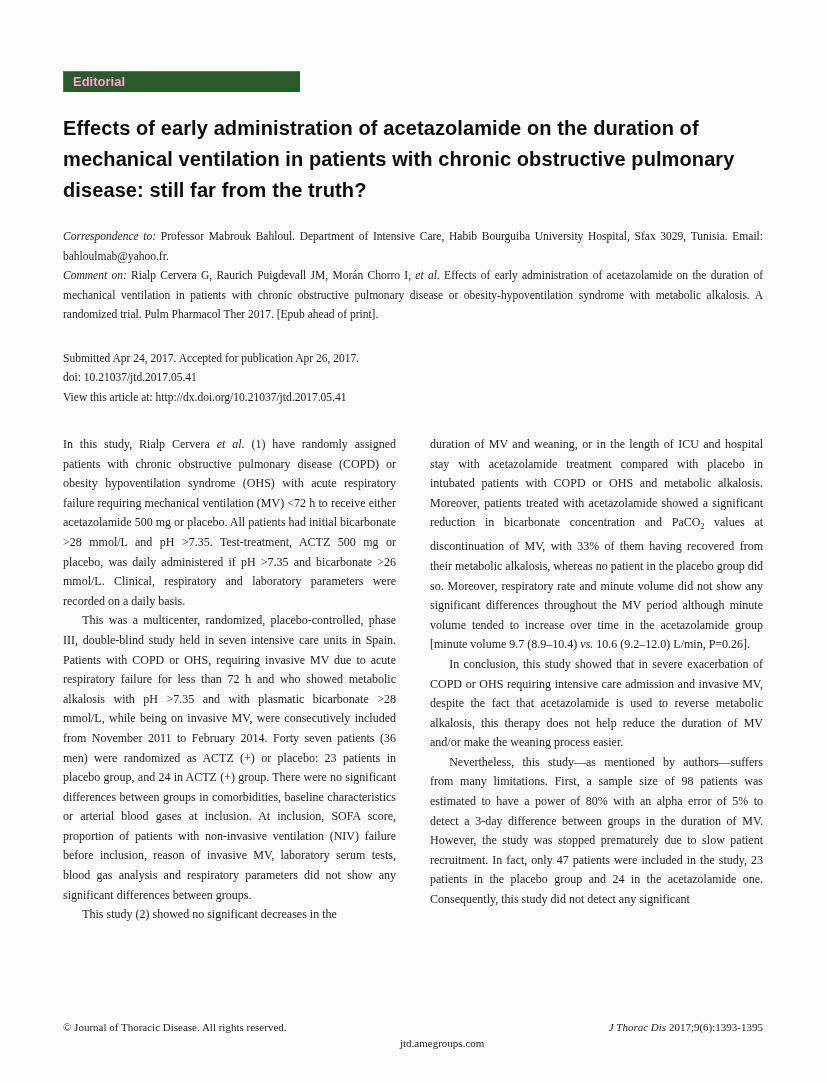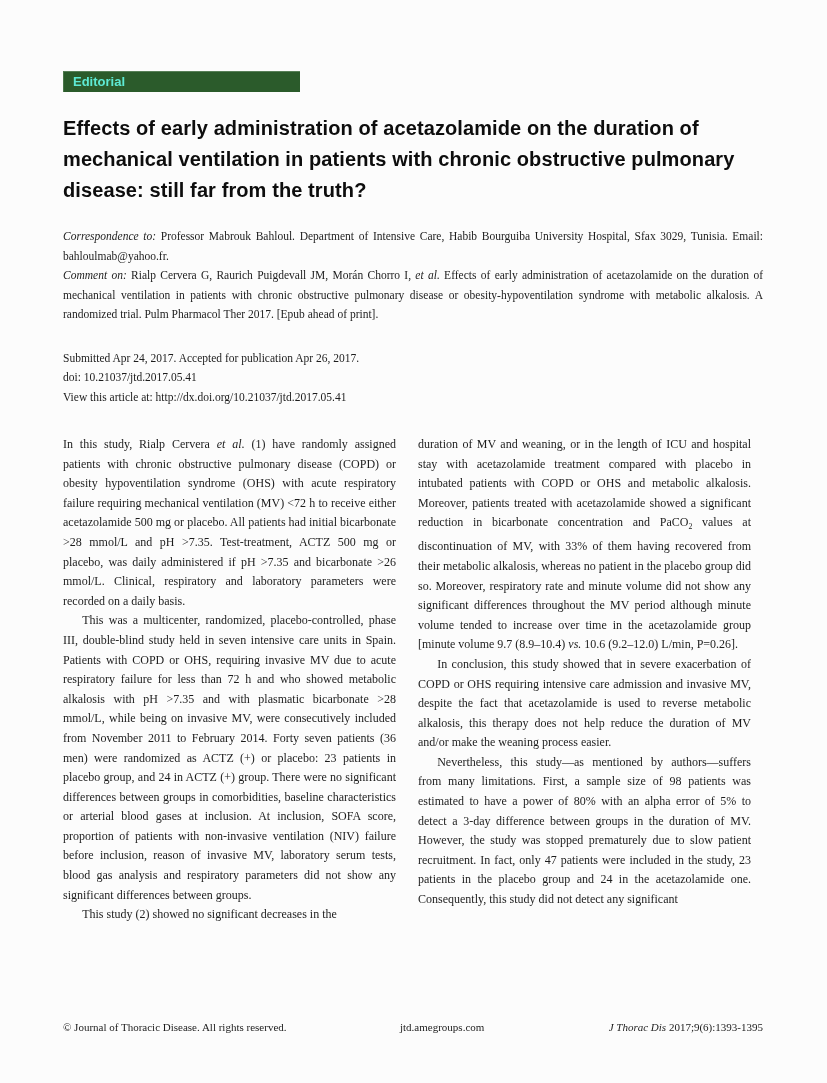--- a/index.html
+++ b/index.html
@@ -14,21 +14,21 @@
     margin:0 auto;
   }
   .content{position:absolute;left:63px;top:0;width:700px;}
   .badge{
     margin-top:71px;
     box-sizing:border-box;
     width:237px;height:21px;
     background:#2b5b2b;
     border-top:1px solid #577f57;
     border-left:1px solid #4a764a;
-    color:#5eead4;
+    color:#f9a8d4;
     font-family:"Liberation Sans", sans-serif;
     font-size:13px;font-weight:bold;
     line-height:19px;
     padding-left:9px;
   }
   .title{
     margin:21px 0 0 0;
     font-family:"Liberation Sans", sans-serif;
     font-size:20px;font-weight:bold;
     line-height:31px;
@@ -41,38 +41,38 @@
     color:#111;
   }
   .meta{margin-top:21px;font-size:11.5px;line-height:19.5px;text-align:justify;}
   .meta p{margin:0;}
   .dates{margin-top:24px;font-size:11.5px;line-height:19.5px;}
   .dates p{margin:0;}
   .plainlink{color:#1c1c1c;text-decoration:none;}
   .columns{
     margin-top:28px;
     display:flex;
-    gap:22px;
+    gap:34px;
   }
   .col{
     width:333px;
     font-size:12px;
     line-height:19.6px;
     text-align:justify;
   }
   .col p{margin:0;}
   .col p.indent{text-indent:1.6em;}
   sub{font-size:0.65em;}
   .footer{
     position:absolute;
     left:63px;top:1021px;width:700px;
     font-size:11px;color:#1c1c1c;
   }
   .f-left{position:absolute;left:0;top:0;}
-  .f-mid{position:absolute;left:337px;top:0;color:#1c1c1c;text-decoration:none;}
+  .f-mid{position:absolute;left:337px;top:16px;color:#1c1c1c;text-decoration:none;}
   .f-right{position:absolute;right:0;top:0;}
 </style>
 </head>
 <body>
 
 <div class="page">
   <div class="content">
 
     <div class="badge">Editorial</div>
 

